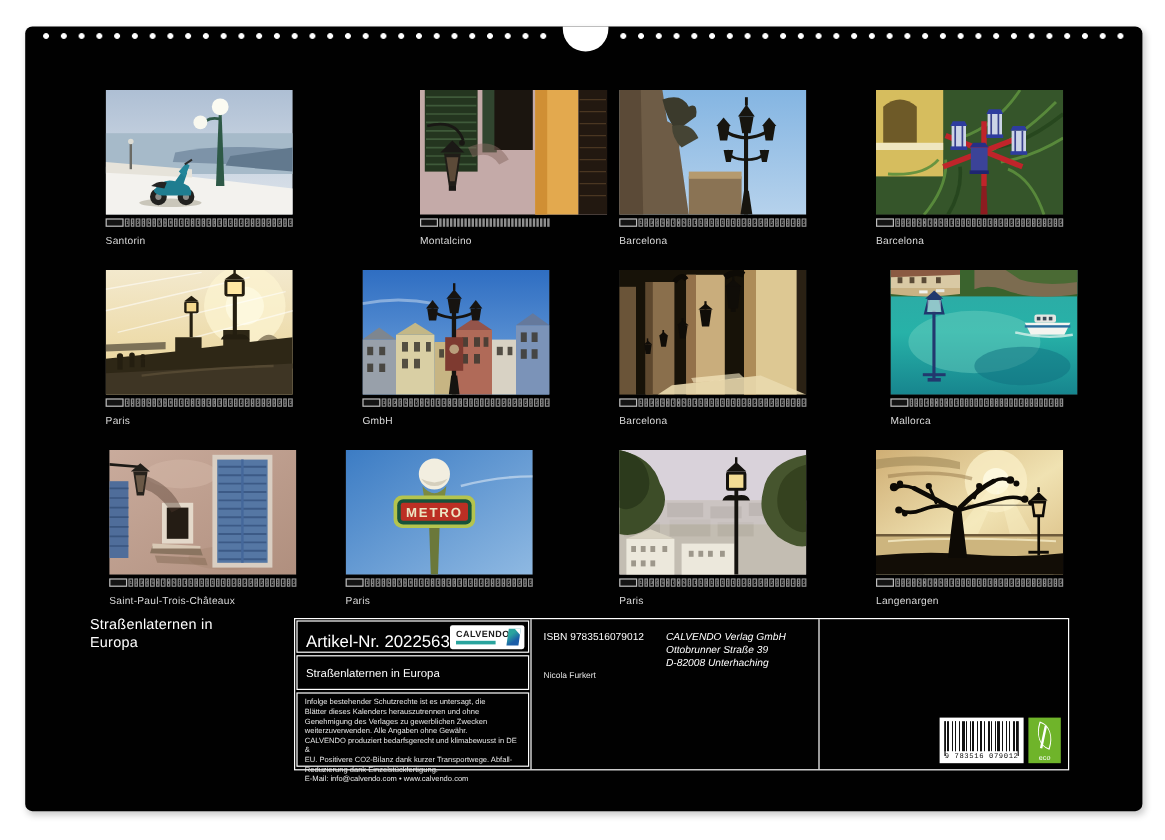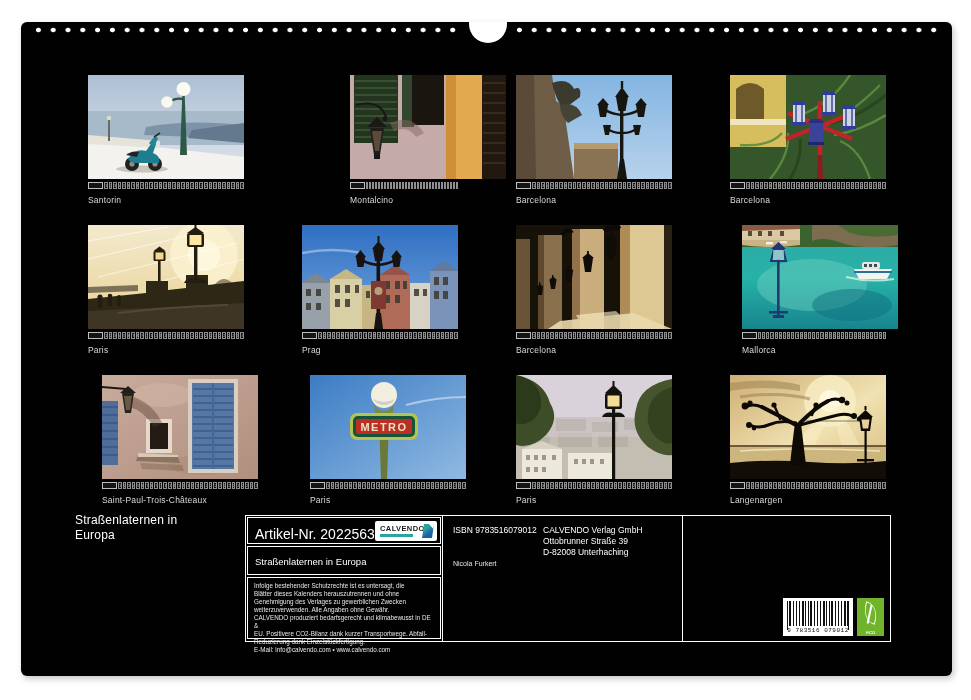--- a/index.html
+++ b/index.html
@@ -49,21 +49,21 @@
   .cv-text { position:absolute; left:5px; top:3px; font-size:7.5px; font-weight:bold; color:#1c1c1c; letter-spacing:.4px; }
   .cv-tag { position:absolute; left:5px; top:13px; width:33px; height:2.5px; background:#2aa49e; }
   .cv-icon { position:absolute; right:4px; top:3px; width:10px; height:14px;
              background:linear-gradient(140deg,#2aa49e 30%,#1c5ea8 70%); transform:skewX(-8deg); }
   .cv-icon::before { content:""; position:absolute; right:0; top:0; border-style:solid;
              border-width:0 5px 5px 0; border-color:transparent #ffffff transparent transparent; }
 
   .colB { position:absolute; left:196px; top:0; width:241px; height:100%;
           border-left:1px solid #ffffff; border-right:1px solid #ffffff; color:#fff; }
   .isbn { position:absolute; left:10px; top:9px; font-size:8.5px; }
-  .publisher { position:absolute; left:100px; top:9px; font-size:8.5px; line-height:1.3; white-space:pre-line; }
+  .publisher { position:absolute; left:112px; top:9px; font-size:8.5px; line-height:1.3; white-space:pre-line;font-style:italic; }
   .author { position:absolute; left:10px; top:44px; font-size:7px; color:#e6e6e6; }
 
   .colC { position:absolute; left:438px; top:0; right:0; height:100%; }
   .barcode { position:absolute; right:37px; bottom:5px; width:70px; height:38px; background:#ffffff; }
   .bars { position:absolute; left:4px; right:4px; top:3px; height:25px;
           background-image:
             repeating-linear-gradient(90deg,#111 0 1px, transparent 1px 3px),
             repeating-linear-gradient(90deg, transparent 0 2px, #111 2px 3px, transparent 3px 7px); }
   .bars::before, .bars::after { content:""; position:absolute; top:0; width:1px; height:29px; background:#111; }
   .bars::before { left:0; } .bars::after { right:0; }
@@ -577,21 +577,21 @@
           <span class="cal-day">23</span>
           <span class="cal-day">24</span>
           <span class="cal-day">25</span>
           <span class="cal-day">26</span>
           <span class="cal-day">27</span>
           <span class="cal-day">28</span>
           <span class="cal-day">29</span>
           <span class="cal-day">30</span>
           <span class="cal-day">31</span>
         </div>
-      <div class="caption">Prag</div>
+      <div class="caption">GmbH</div>
     </div>
 
     <div class="cell" style="left:495px; top:203px;">
       <div class="art">
         <svg viewBox="0 0 156 104" preserveAspectRatio="none">
           <rect width="156" height="104" fill="#171208"></rect>
           <rect x="0" y="14" width="14" height="90" fill="#6a5438"></rect>
           <rect x="22" y="10" width="24" height="94" fill="#8a6f4c"></rect>
           <rect x="22" y="10" width="6" height="94" fill="#5e482e"></rect>
           <rect x="56" y="4" width="32" height="100" fill="#c9ad7c"></rect>
@@ -739,21 +739,21 @@
           <span class="cal-day">26</span>
           <span class="cal-day">27</span>
           <span class="cal-day">28</span>
           <span class="cal-day">29</span>
           <span class="cal-day">30</span>
           <span class="cal-day">31</span>
         </div>
       <div class="caption">Mallorca</div>
     </div>
 
-    <div class="cell" style="left:81px; top:353px;">
+    <div class="cell" style="left:70px; top:353px;">
       <div class="art">
         <svg viewBox="0 0 156 104" preserveAspectRatio="none">
           <defs>
               <linearGradient id="wall9" x1="0" y1="0" x2="1" y2="1">
             <stop offset="0" stop-color="#c9ab9c"></stop>
                 <stop offset="1" stop-color="#b08f7e"></stop>
               </linearGradient>
             </defs>
           <rect width="156" height="104" fill="url(#wall9)"></rect>
           <ellipse cx="60" cy="20" rx="30" ry="12" fill="#d4b8a8" opacity=".5"></ellipse>
@@ -828,21 +828,21 @@
           <span class="cal-day">26</span>
           <span class="cal-day">27</span>
           <span class="cal-day">28</span>
           <span class="cal-day">29</span>
           <span class="cal-day">30</span>
           <span class="cal-day">31</span>
         </div>
       <div class="caption">Saint-Paul-Trois-Châteaux</div>
     </div>
 
-    <div class="cell" style="left:289px; top:353px;">
+    <div class="cell" style="left:267px; top:353px;">
       <div class="art">
         <svg viewBox="0 0 156 104" preserveAspectRatio="none">
           <defs>
               <linearGradient id="sky10" x1="0" y1="0" x2="1" y2="1">
             <stop offset="0" stop-color="#3c7cc4"></stop>
                 <stop offset="1" stop-color="#8fb9e2"></stop>
               </linearGradient>
             </defs>
           <rect width="156" height="104" fill="url(#sky10)"></rect>
           <path d="M96 30 Q126 22 156 22" stroke="#d8e6f4" stroke-width="2" fill="none" opacity=".6"></path>

